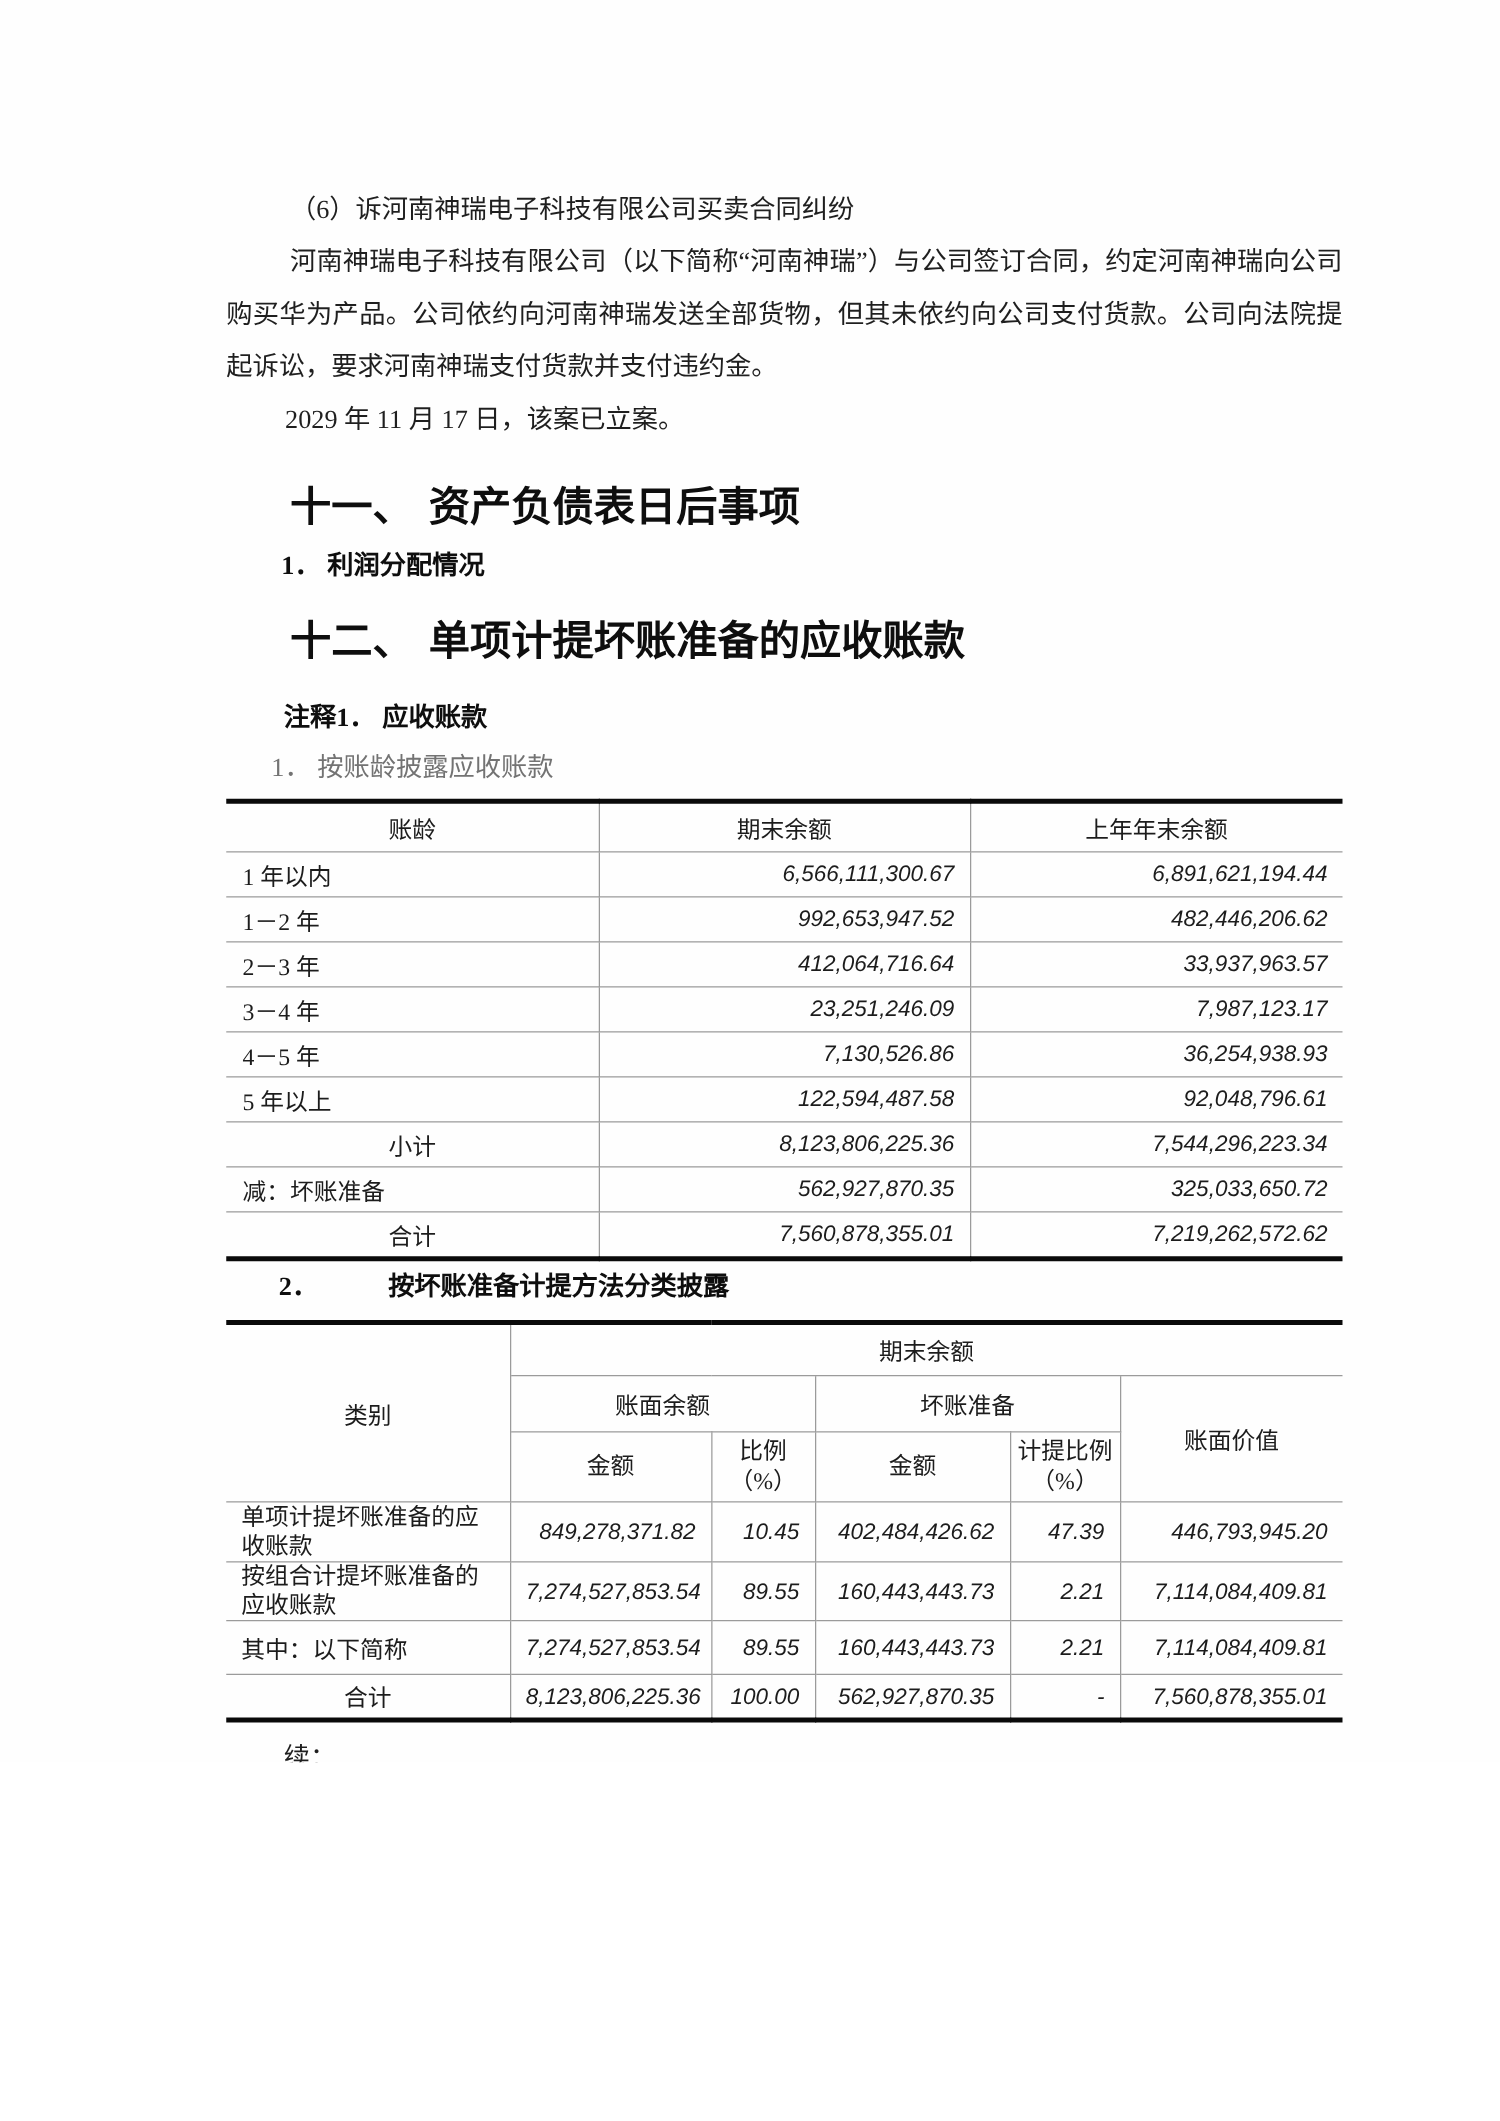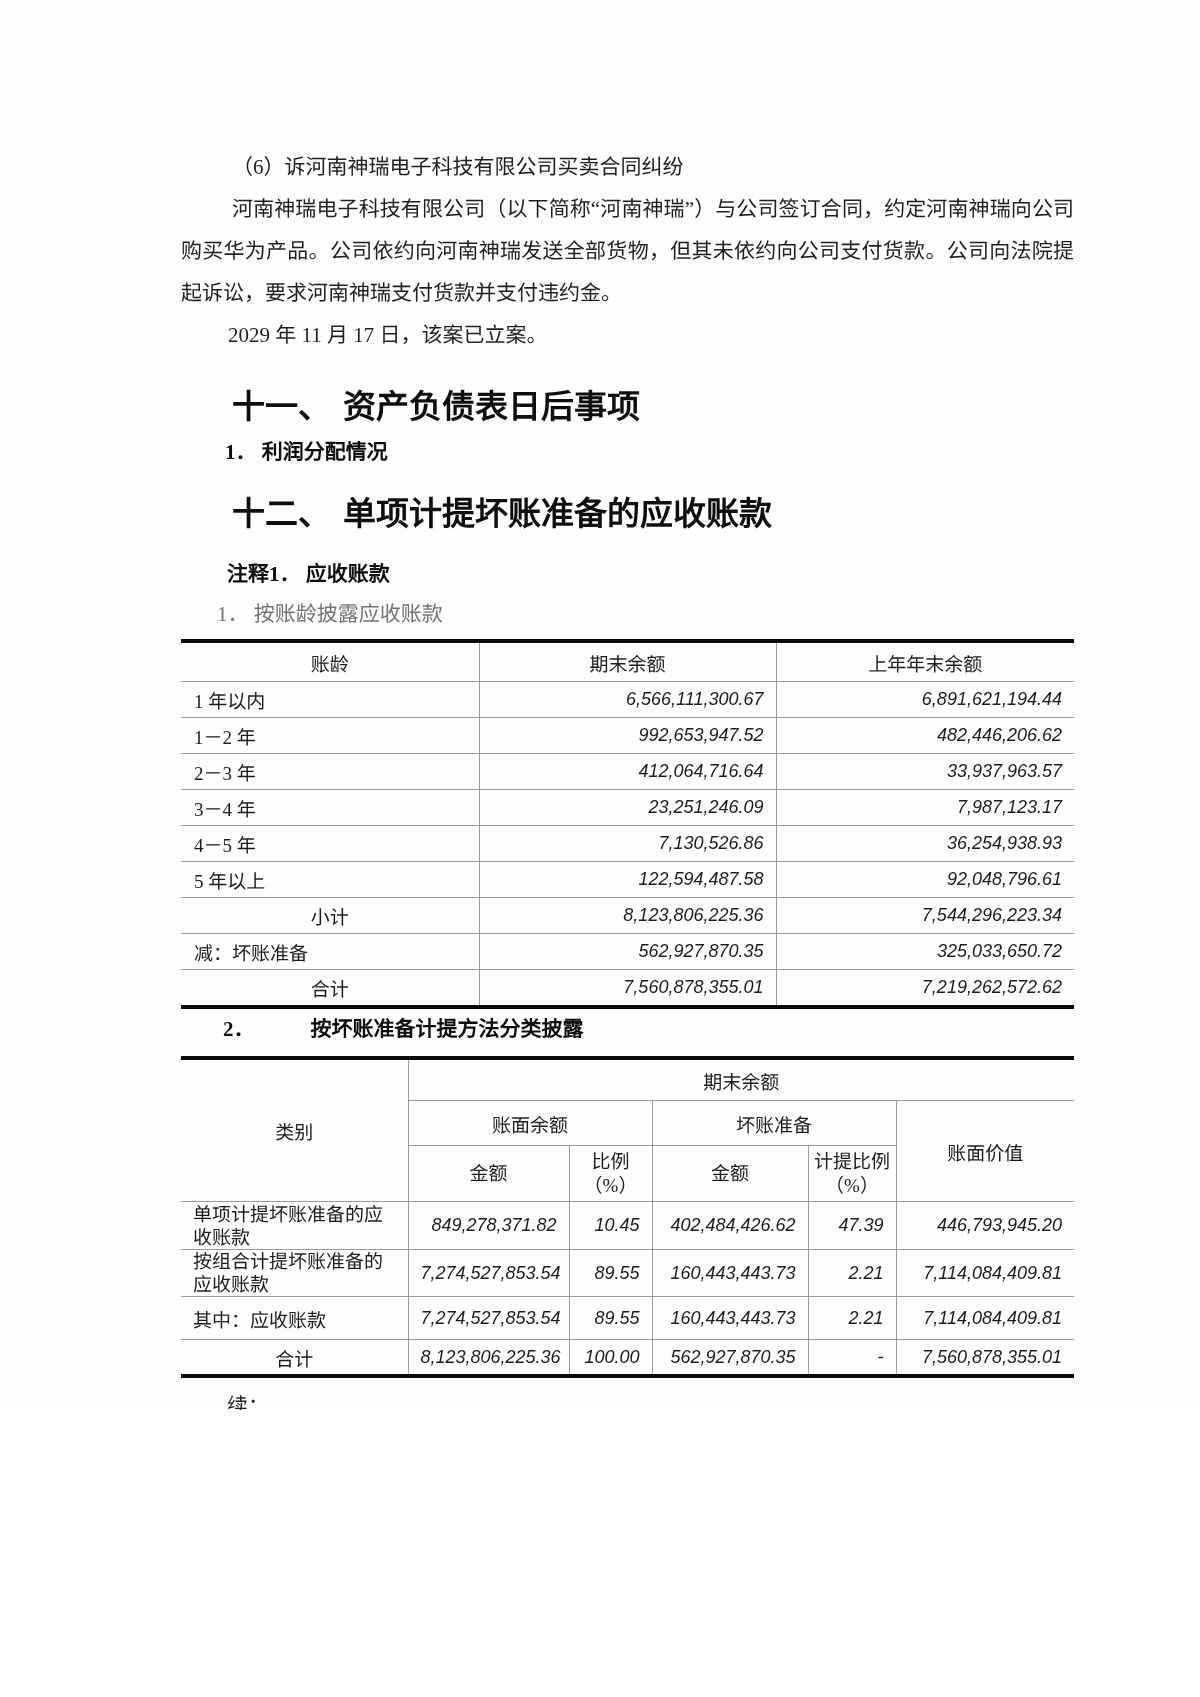--- a/index.html
+++ b/index.html
@@ -173,21 +173,21 @@
       </tr>
       <tr class="t2-b2">
         <td class="al">按组合计提坏账准备的应收账款</td>
         <td class="ar num">7,274,527,853.54</td>
         <td class="ar num">89.55</td>
         <td class="ar num">160,443,443.73</td>
         <td class="ar num">2.21</td>
         <td class="ar num">7,114,084,409.81</td>
       </tr>
       <tr class="t2-b3">
-        <td class="al">其中：应收账款</td>
+        <td class="al">其中：以下简称</td>
         <td class="ar num">7,274,527,853.54</td>
         <td class="ar num">89.55</td>
         <td class="ar num">160,443,443.73</td>
         <td class="ar num">2.21</td>
         <td class="ar num">7,114,084,409.81</td>
       </tr>
       <tr class="t2-b4">
         <td class="ac">合计</td>
         <td class="ar num">8,123,806,225.36</td>
         <td class="ar num">100.00</td>

